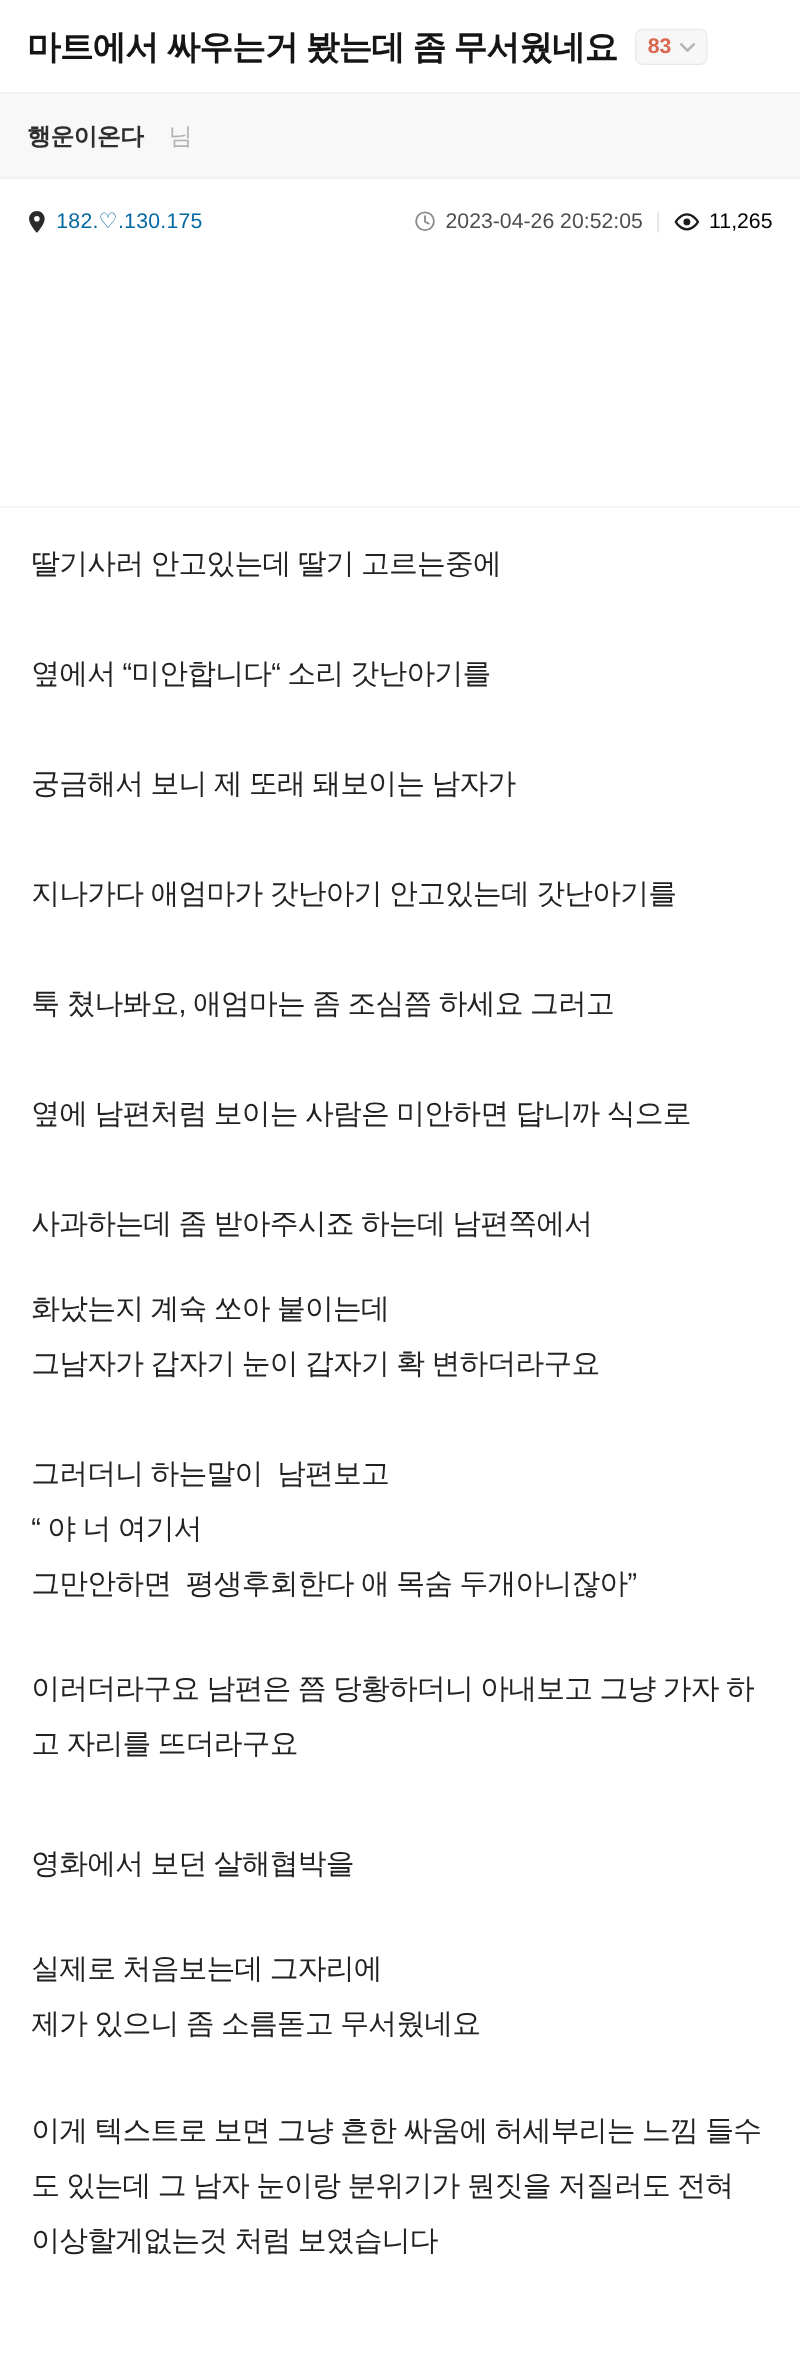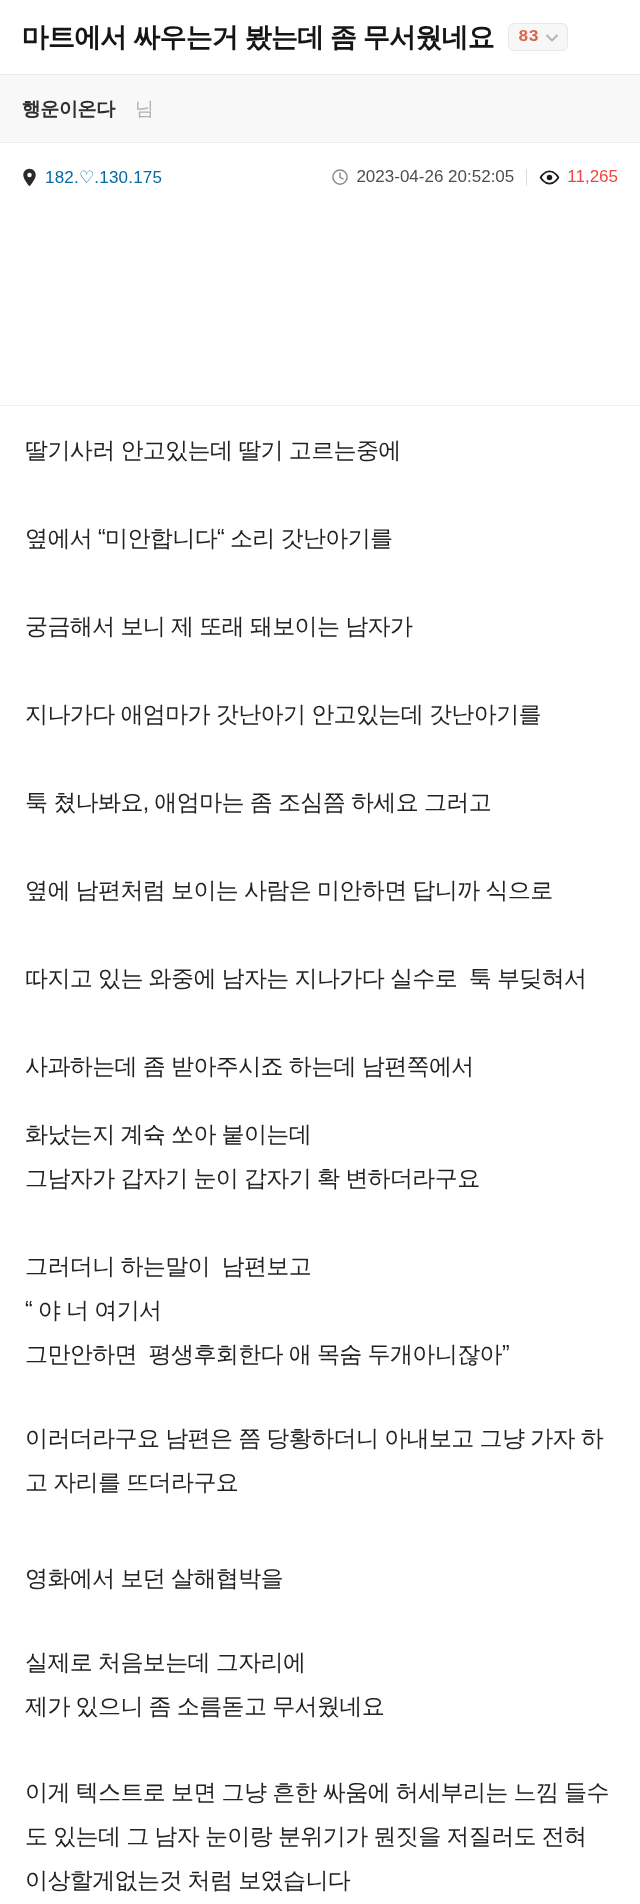--- a/index.html
+++ b/index.html
@@ -6,40 +6,40 @@
   html,body { background:#ffffff; }
   body { font-family:"Liberation Sans","DejaVu Sans",sans-serif; }
   .page { width:640px; min-height:1904px; background:#fff; margin:0 auto; overflow:hidden; }
 
   
   .title-row { height:75px; display:flex; align-items:center; justify-content:flex-start;
                padding:0 20px 0 22px; border-bottom:1px solid #e9e9e9; }
   .title { font-size:27px; font-weight:700; color:#151515; letter-spacing:-0.8px; line-height:1.2; }
   .badge { display:inline-flex; align-items:center; gap:7px; margin-left:14px; flex:0 0 auto;
            background:#f7f7f7; border:1px solid #e8e8e8; border-radius:6px;
-           padding:3px 9px 4px; cursor:pointer;font-family:Liberation Mono, monospace; }
+           padding:3px 9px 4px; cursor:pointer; }
   .badge-num { font-size:17px; font-weight:700; color:#d9664f; }
   .chev { display:inline-flex; align-items:center; margin-top:2px; }
 
   
   .author-row { height:68px; display:flex; align-items:center; padding:0 22px;
                 background:#f8f8f9; border-bottom:1px solid #ededed;gap:20px; }
   .author-name { font-size:19px; font-weight:700; color:#2e2e2e; letter-spacing:-0.4px; }
   .author-suffix { font-size:19px; color:#b2b2b2; letter-spacing:-0.4px; }
 
   
   .meta-row { height:68px; display:flex; align-items:center; justify-content:space-between;
               padding:0 22px; font-size:17px; }
   .meta-left, .meta-right { display:flex; align-items:center; }
   .meta-left .icon { margin-right:8px; display:inline-flex; }
   .meta-right .icon { margin-right:7px; display:inline-flex; }
   .ip { color:#0369a1; letter-spacing:0.2px; }
   .datetime { color:#4e4e4e; }
   .vsep { width:1px; height:17px; background:#dcdcdc; margin:0 12px; display:inline-block; }
-  .views { color:#ef4444; }
+  .views { color:#000000; }
 
   .spacer { height:194px; }
   .content-divider { border:none; border-top:1px solid #f0f0f0; height:0; }
 
   
   .post-body { padding:22px 23px 0 25px; }
   .para { font-size:23px; color:#222; line-height:44px; letter-spacing:-0.6px;
           white-space:pre-line; margin:0 0 44px; }
   .m-24 { margin-bottom:24px; }
   .m-40 { margin-bottom:40px; }
@@ -100,21 +100,20 @@
   <div class="spacer"></div>
   <hr class="content-divider">
 
   <main class="post-body">
     <p class="para">딸기사러 안고있는데 딸기 고르는중에</p>
     <p class="para">옆에서 “미안합니다“ 소리 갓난아기를</p>
     <p class="para">궁금해서 보니 제 또래 돼보이는 남자가</p>
     <p class="para">지나가다 애엄마가 갓난아기 안고있는데 갓난아기를</p>
     <p class="para">툭 쳤나봐요, 애엄마는 좀 조심쯤 하세요 그러고</p>
     <p class="para">옆에 남편처럼 보이는 사람은 미안하면 답니까 식으로</p>
-    <p class="para">따지고 있는 와중에 남자는 지나가다 실수로 &nbsp;툭 부딪혀서</p>
     <p class="para m-24">사과하는데 좀 받아주시죠 하는데 남편쪽에서</p>
     <p class="para">화났는지 계슉 쏘아 붙이는데
 그남자가 갑자기 눈이 갑자기 확 변하더라구요</p>
     <p class="para m-40">그러더니 하는말이 &nbsp;남편보고
 “ 야 너 여기서
 그만안하면 &nbsp;평생후회한다 애 목숨 두개아니잖아”</p>
     <p class="para m-52">이러더라구요 남편은 쯤 당황하더니 아내보고 그냥 가자 하
 고 자리를 뜨더라구요</p>
     <p class="para m-40">영화에서 보던 살해협박을</p>
     <p class="para m-42">실제로 처음보는데 그자리에

